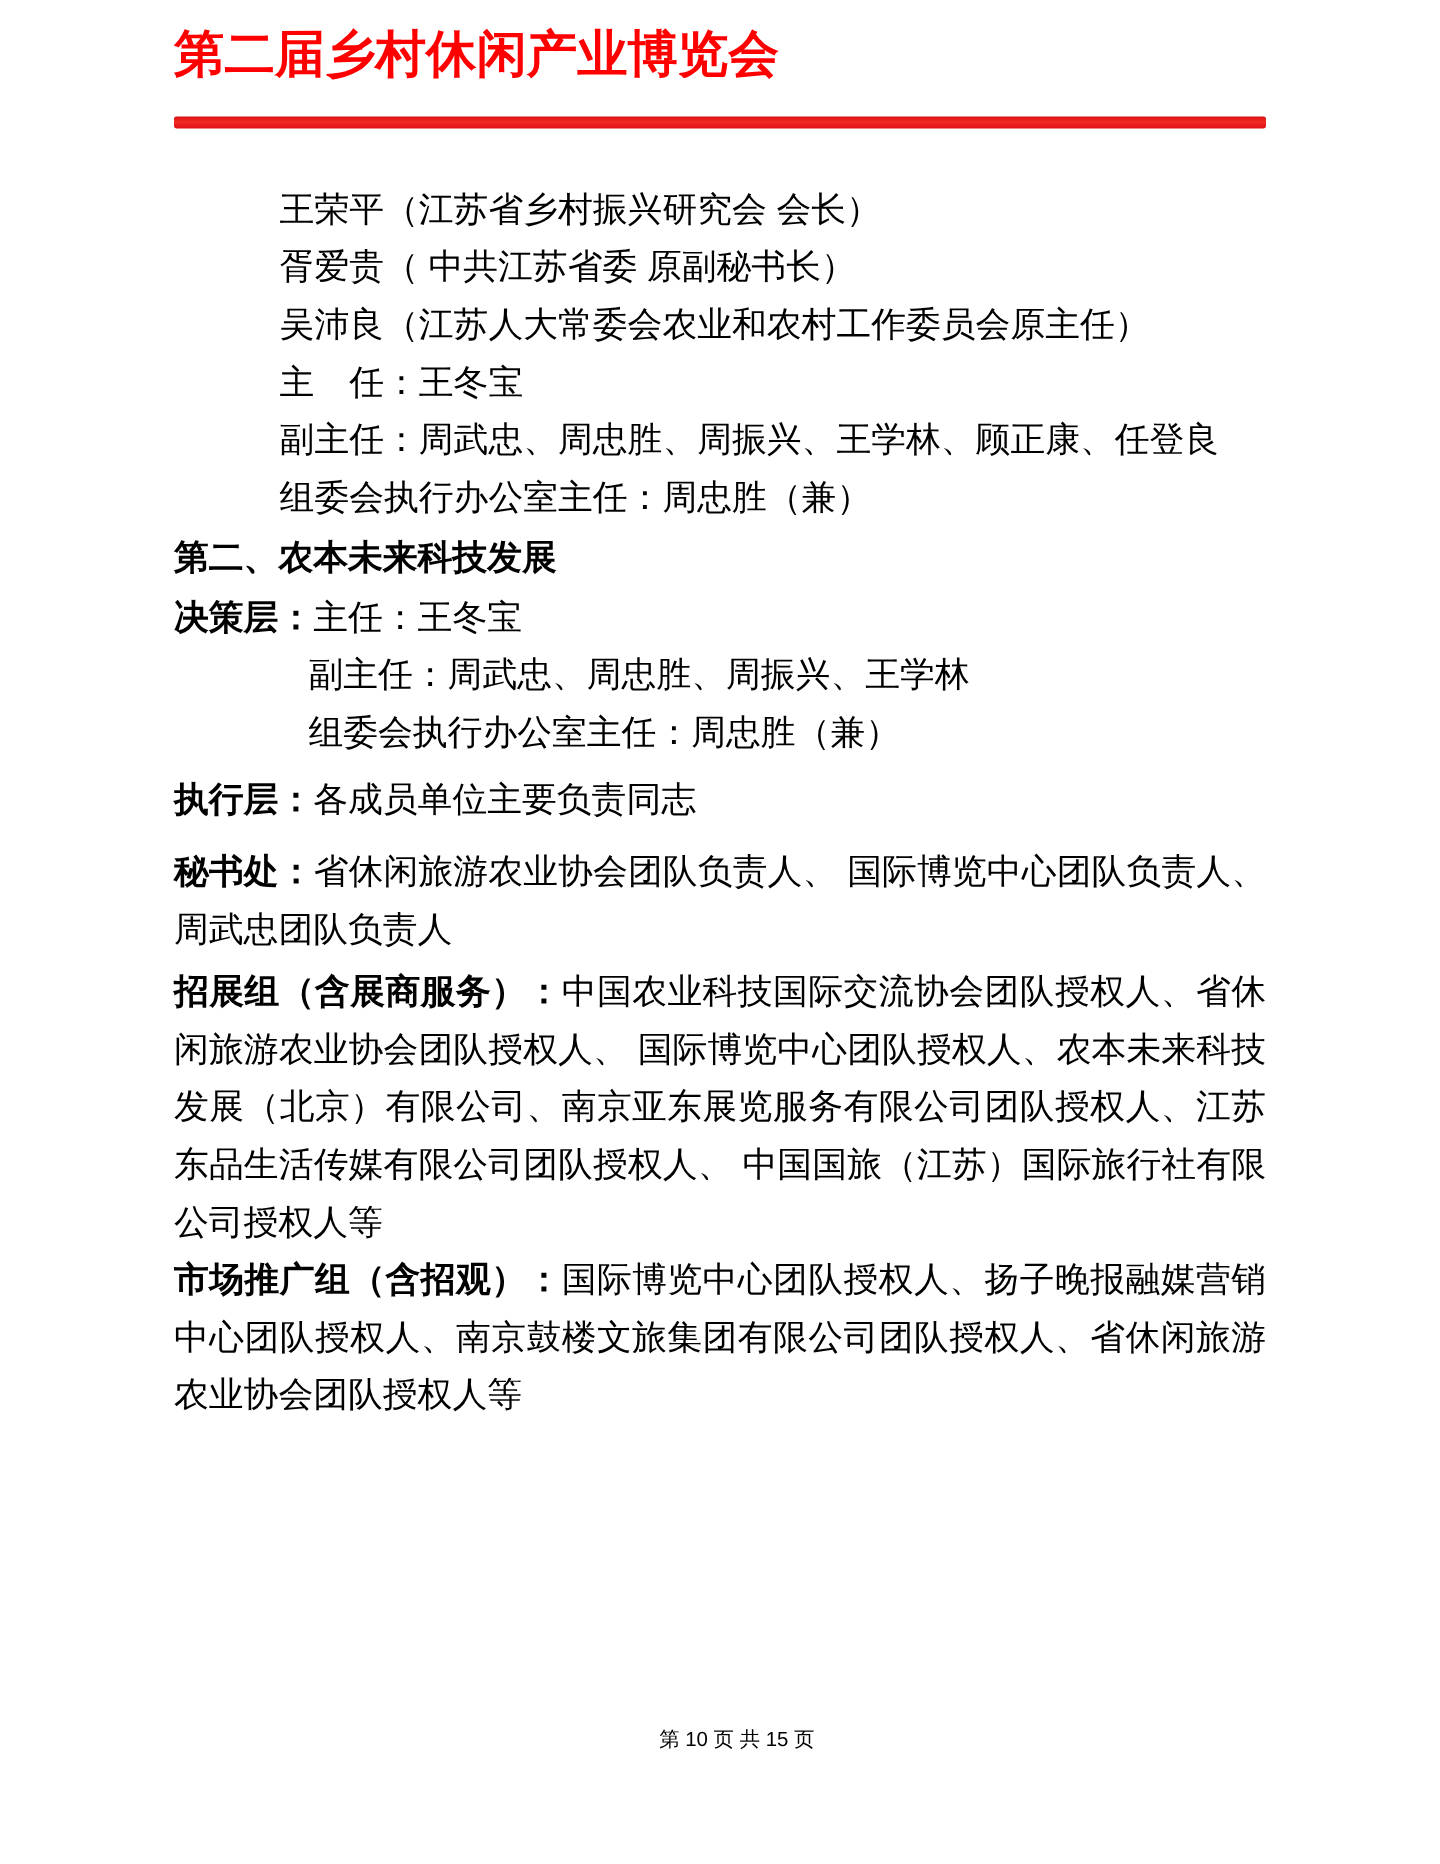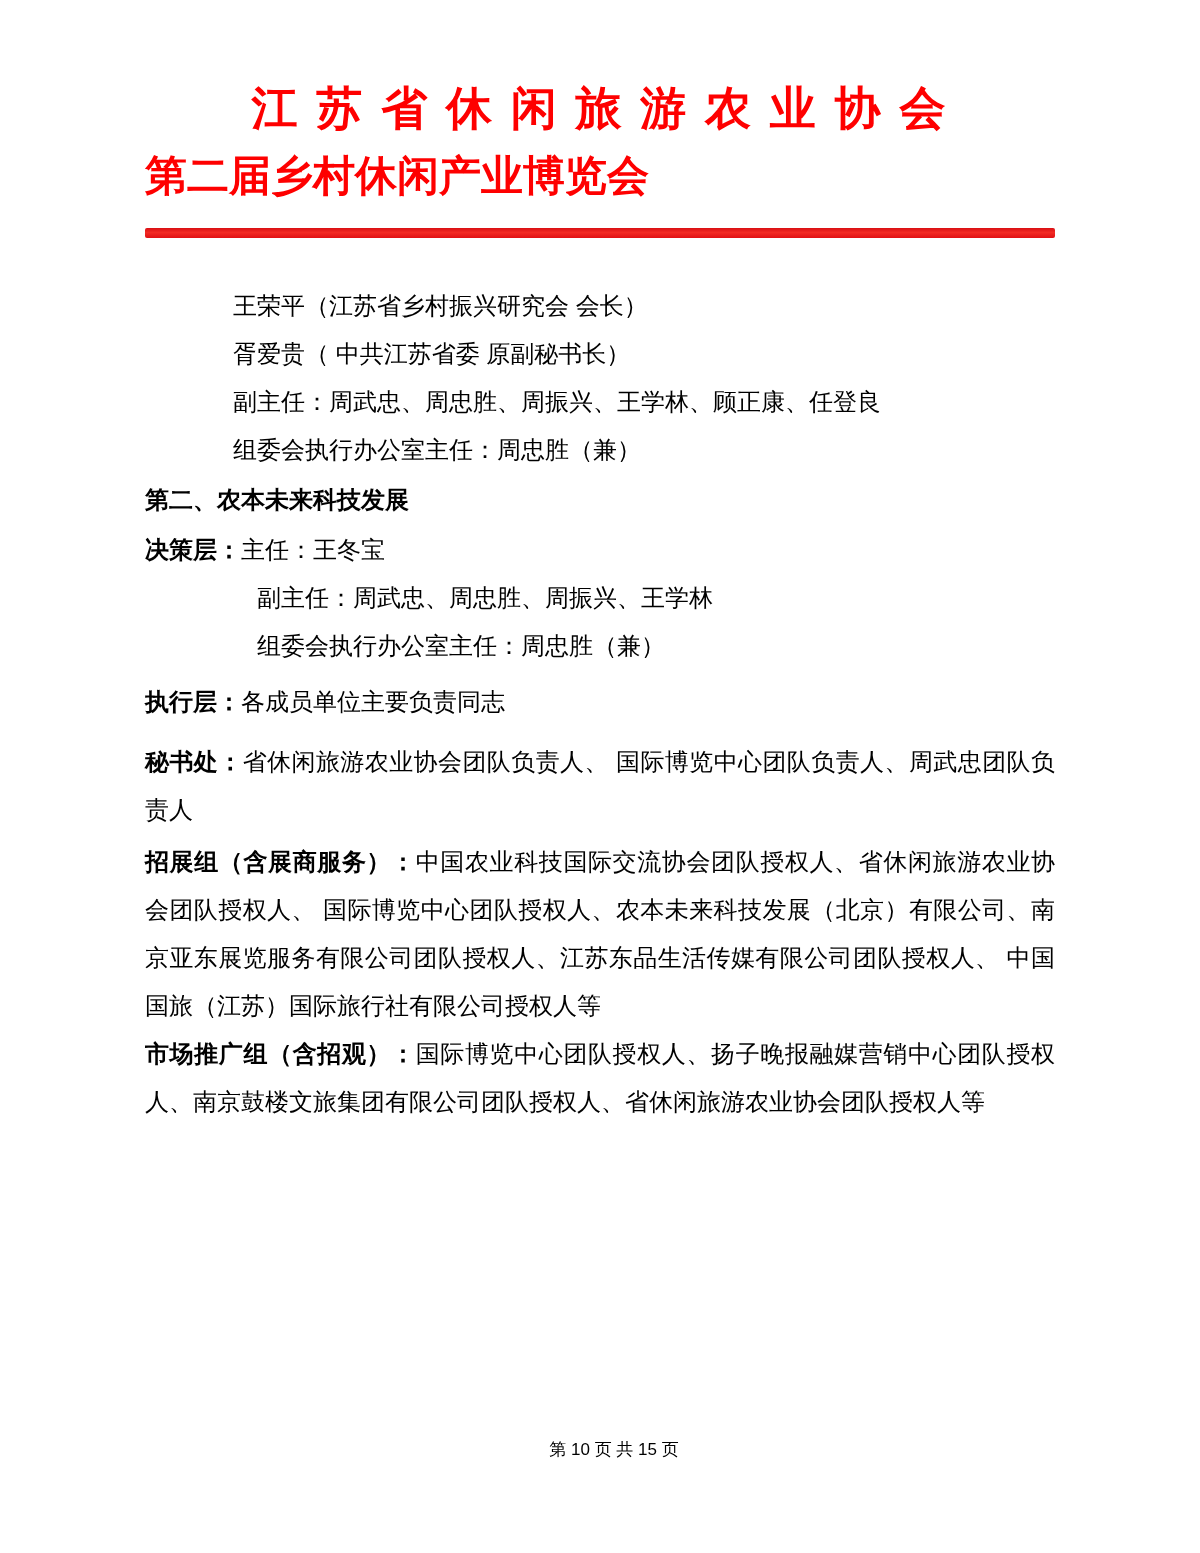--- a/index.html
+++ b/index.html
@@ -38,21 +38,21 @@
   }
   .red-rule {
     margin-top: 31px;
     height: 10px;
     background: linear-gradient(#d90f14, #f22a24 45%, #e01014);
     border-radius: 2px;
   }
   
   .content {
     margin-top: 44px;
-    font-size: 24px;
+    font-size: 29px;
     line-height: 48px;
     text-align: justify;
   }
   .content p { margin: 0; }
   .advisors p { padding-left: 88px; text-align: left; }
   .section-heading {
     margin-top: 2px !important;
     font-weight: bold;
   }
   .lbl { font-weight: bold; }
@@ -72,30 +72,31 @@
     color: #000000;
     margin-left: 28px;
   }
 </style>
 </head>
 <body>
 
 <div class="page">
 
   <header>
-    <h1 class="title1">江 苏 省 休 闲 旅 游 农 业 协 会</h1>
     <h2 class="title2">第二届乡村休闲产业博览会</h2>
     <div class="red-rule"></div>
   </header>
 
   <main class="content">
 
     <div class="advisors">
       <p>王荣平（江苏省乡村振兴研究会 会长）</p>
       <p>胥爱贵（ 中共江苏省委 原副秘书长）</p>
+      <p>吴沛良（江苏人大常委会农业和农村工作委员会原主任）</p>
+      <p>主　任：王冬宝</p>
       <p>副主任：周武忠、周忠胜、周振兴、王学林、顾正康、任登良</p>
       <p>组委会执行办公室主任：周忠胜（兼）</p>
     </div>
 
     <p class="section-heading">第二、农本未来科技发展</p>
 
     <p class="gap2"><span class="lbl">决策层：</span><span>主任：王冬宝</span></p>
     <p class="sub-line">副主任：周武忠、周忠胜、周振兴、王学林</p>
     <p class="sub-line">组委会执行办公室主任：周忠胜（兼）</p>
 

